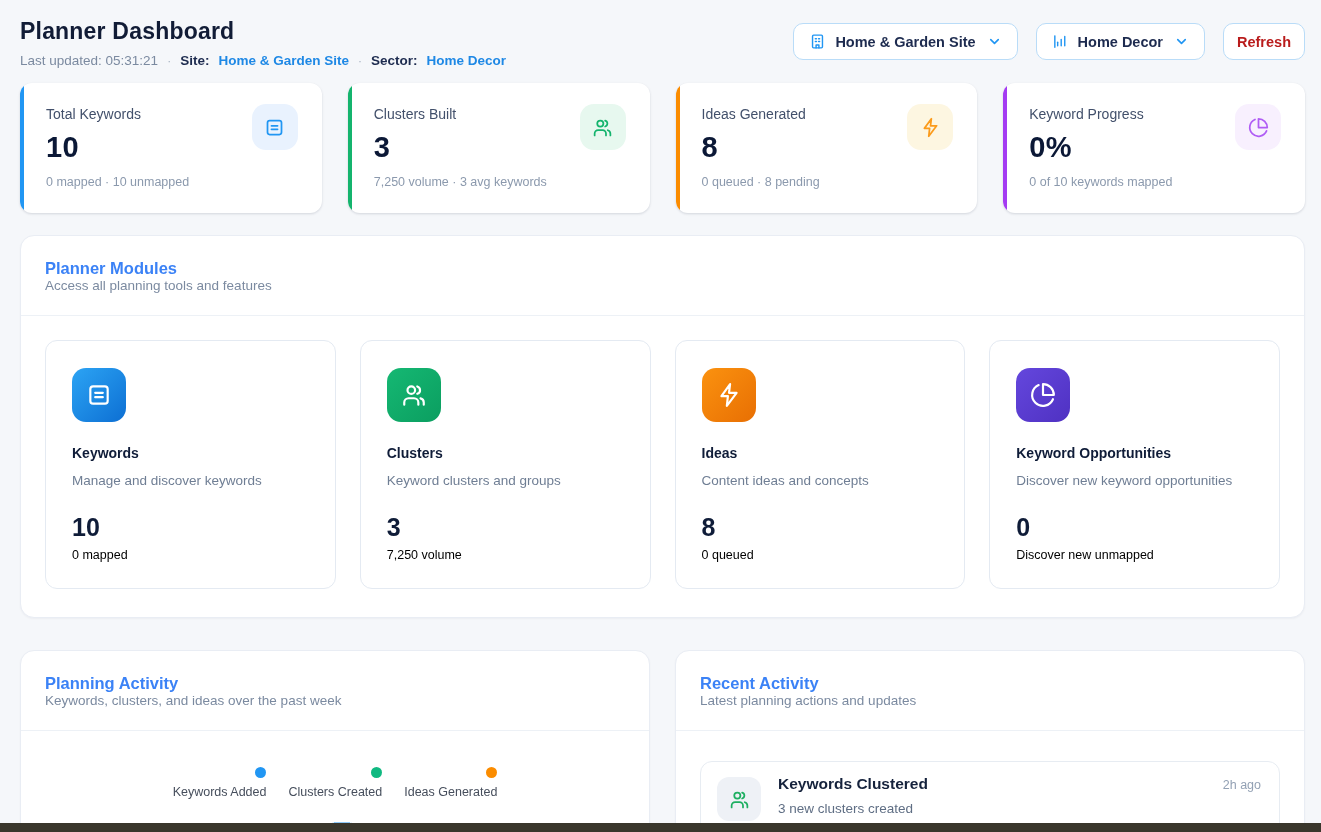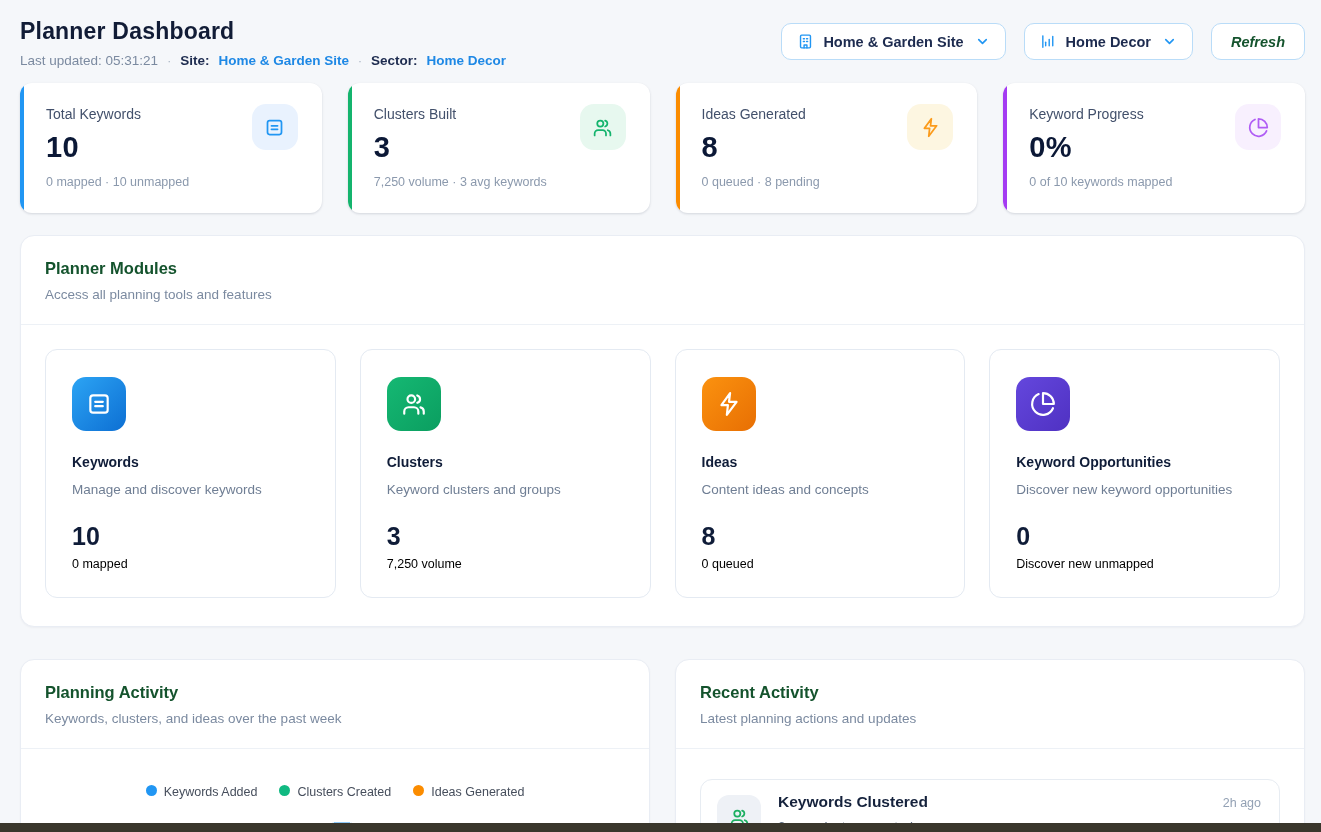--- a/index.html
+++ b/index.html
@@ -18,21 +18,21 @@
   .subline { margin-top:8px; font-size:13.5px; color:#7b8aa0; display:flex; align-items:center; gap:9px; }
   .sub-strong { color:#1d2b4f; font-weight:bold; }
   .sub-link { color:#1e88e5; font-weight:bold; cursor:pointer; }
   .dot-sep { color:#a7b2c2; font-size:12px; }
   .controls { display:flex; gap:18px; margin-top:5px; }
   .select-btn, .refresh-btn {
     display:flex; align-items:center; gap:9px; height:37px; padding:0 15px;
     background:#fff; border:1.5px solid #b9dcf8; border-radius:10px;
     font-family:inherit; font-size:14.5px; font-weight:bold; color:#1d2b4f; cursor:pointer;
   }
-  .refresh-btn { color:#14532d; padding:0 19px;font-style:italic; }
+  .refresh-btn { color:#b91c1c; padding:0 13px; }
   .btn-ico { width:17px; height:17px; color:#2196f3; flex:0 0 auto; }
   .chev { width:15px; height:15px; color:#2196f3; margin-left:2px; }
   svg { display:block; }
 
   
   .stats { display:grid; grid-template-columns:repeat(4,1fr); gap:26px; margin-top:15px; }
   .stat-card {
     position:relative; background:#fff; border-radius:12px; height:130px;
     padding:23px 24px 0 26px; overflow:hidden;
     box-shadow:0 1px 3px rgba(20,30,55,.10), 0 1px 2px rgba(20,30,55,.05);
@@ -54,22 +54,22 @@
   .tint-green  { background:#e7f8ef; color:#14b46d; }
   .tint-yellow { background:#fdf6e1; color:#fb9b1c; }
   .tint-purple { background:#f8f0fe; color:#b05df5; }
 
   
   .panel {
     background:#fff; border:1px solid #e9edf4; border-radius:14px;
     box-shadow:0 1px 2px rgba(20,30,55,.04); margin-top:22px; overflow:hidden;
   }
   .panel-head { padding:23px 24px 22px; }
-  .panel-title { font-size:16.5px; font-weight:bold; color:#14532d; }
-  .panel-sub { font-size:13.5px; color:#7b8aa0; margin-top:9px; }
+  .panel-title { font-size:16.5px; font-weight:bold; color:#3b82f6; }
+  .panel-sub { font-size:13.5px; color:#7b8aa0; }
   .divider { height:1px; background:#edf1f6; }
 
   
   .modules-grid { display:grid; grid-template-columns:repeat(4,1fr); gap:24px; padding:24px 24px 28px; }
   .module-card { border:1px solid #e4eaf2; border-radius:12px; padding:27px 26px 26px; background:#fff; cursor:pointer; }
   .module-icon { width:54px; height:54px; border-radius:14px; color:#fff; display:flex; align-items:center; justify-content:center; }
   .module-icon svg { width:26px; height:26px; }
   .grad-blue   { background:linear-gradient(135deg,#2ca4f4,#0d6fd3); }
   .grad-green  { background:linear-gradient(135deg,#15b873,#0b9e60); }
   .grad-orange { background:linear-gradient(135deg,#fb920f,#e86f03); }
@@ -78,21 +78,21 @@
   .module-desc  { margin-top:12px; font-size:13.5px; color:#6f7e94; }
   .module-value { margin-top:25px; font-size:25px; font-weight:bold; color:#0f1c38; }
   .module-sub   { margin-top:6px; font-size:12.5px; color:#000000; }
 
   
   .bottom { display:grid; grid-template-columns:1fr 1fr; gap:25px; margin-top:5px; }
   .bottom .panel { height:240px; margin-top:27px; }
 
   
   .legend { display:flex; justify-content:center; align-items:center; gap:22px; margin-top:36px; font-size:12.5px; color:#464e5c; }
-  .legend-item { display:flex; align-items:flex-start; gap:7px; cursor:pointer; }
+  .legend-item { display:flex; align-items:flex-end; gap:7px; cursor:pointer;flex-direction:column; }
   .legend-dot { width:11px; height:11px; border-radius:50%; }
   .dot-blue { background:#2196f3; } .dot-green { background:#10b981; } .dot-orange { background:#fb8c00; }
   .chart-svg { width:100%; height:60px; margin-top:7px; }
 
   
   .activity-item {
     margin:30px 24px 0; border:1px solid #e7ecf2; border-radius:12px;
     padding:13px 18px 16px 16px; display:flex; gap:17px; background:#fff;
   }
   .activity-icon {

